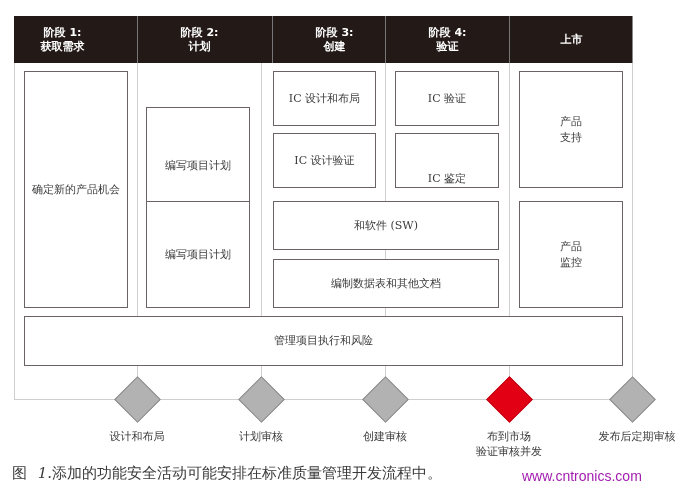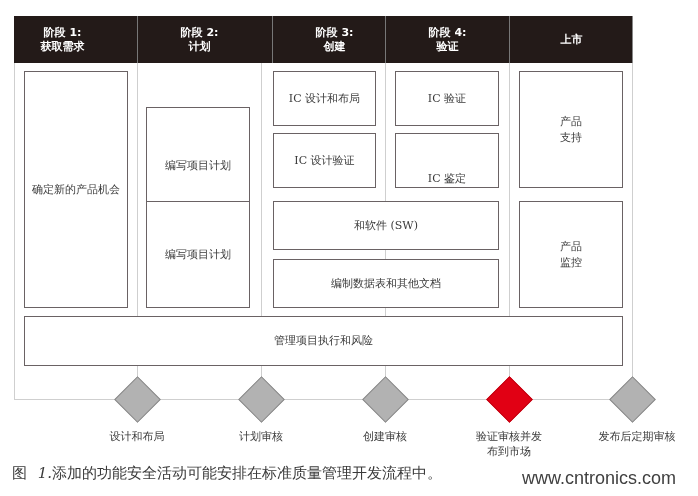--- a/index.html
+++ b/index.html
@@ -9,21 +9,21 @@
   .header { top:16px; height:47px; background:#231a18; border-right:1px solid #888; }
   .header-cell { top:16px; height:47px; color:#fff; display:flex; flex-direction:column;
                  align-items:center; justify-content:center; font-family:"DejaVu Sans","Liberation Sans",sans-serif;
                  font-size:11px; line-height:14px; border-left:1px solid #777; font-weight:bold; }
   .vline { width:1px; background:#cfcfcf; }
   .box { border:1.5px solid #6a6264; background:#fff; display:flex; align-items:center;
          justify-content:center; text-align:center; font-size:11px; line-height:16px; color:#3a3a3a; }
   .diamond { width:33px; height:33px; transform:rotate(45deg); border:1px solid #8a8a8a; }
   .label { font-size:11px; line-height:15px; text-align:center; color:#3a3a3a; }
   .caption { font-size:15px; color:#3a3a3a; }
-  .wm { font-family:"Liberation Sans","DejaVu Sans",sans-serif; font-size:18px; color:#404040; }
+  .wm { font-family:"Liberation Sans","DejaVu Sans",sans-serif; font-size:14px; color:#a21caf; }
 </style>
 </head>
 <body>
 
 <div class="abs" style="left:14px; top:16px; width:619px; height:384px; border-left:1px solid #cfcfcf; border-right:1px solid #cfcfcf;"></div>
 <div class="abs" style="left:14px; top:399px; width:619px; height:1px; background:#cfcfcf;"></div>
 
 <div class="abs vline" style="left:137px; top:63px; height:336px;"></div>
 <div class="abs vline" style="left:261px; top:63px; height:336px;"></div>
 <div class="abs vline" style="left:385px; top:63px; height:336px;"></div>
@@ -105,22 +105,22 @@
 <div class="abs label" style="left:97px; top:429px; width:80px;">
   <span>设计和布局</span>
 </div>
 <div class="abs label" style="left:221px; top:429px; width:80px;">
   <span>计划审核</span>
 </div>
 <div class="abs label" style="left:345px; top:429px; width:80px;">
   <span>创建审核</span>
 </div>
 <div class="abs label" style="left:459px; top:429px; width:100px; display:flex; flex-direction:column;">
+  <span>布到市场</span>
   <span>验证审核并发</span>
-  <span>布到市场</span>
 </div>
 <div class="abs label" style="left:582px; top:429px; width:110px;">
   <span>发布后定期审核</span>
 </div>
 
 <div class="abs caption" style="left:12px; top:464px; width:480px;">
   <span>图</span>
   <span style="font-style:italic; margin-left:6px;">1.</span><span>添加的功能安全活动可能安排在标准质量管理开发流程中。</span>
 </div>
 

